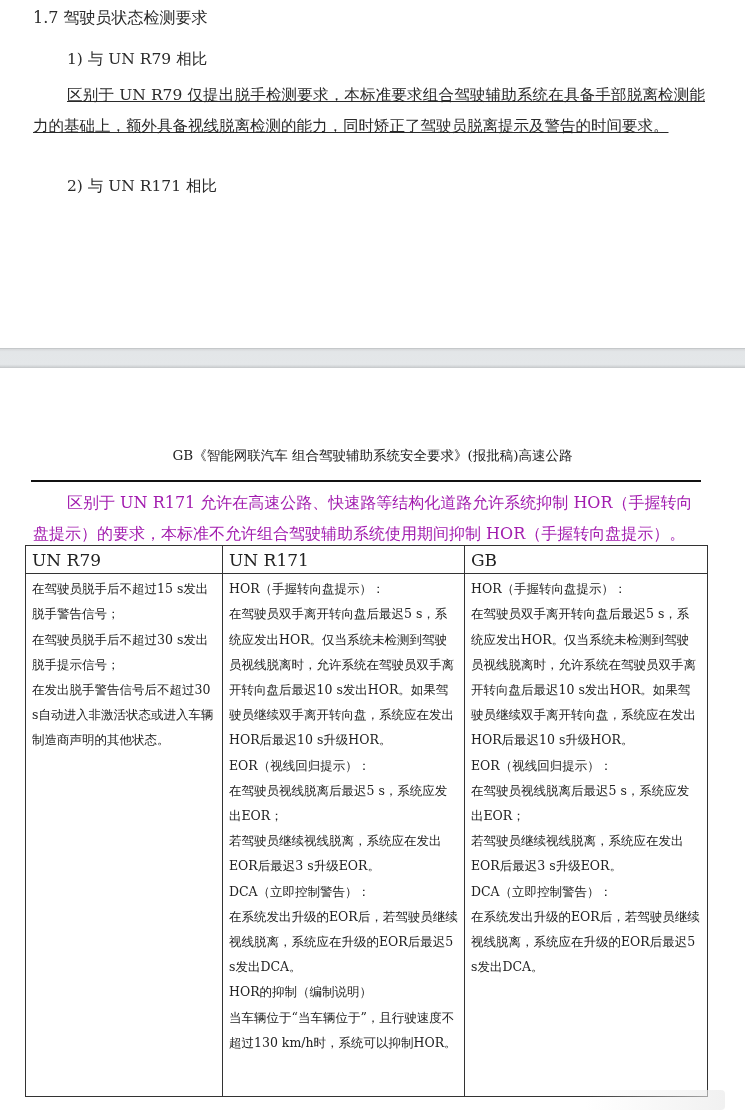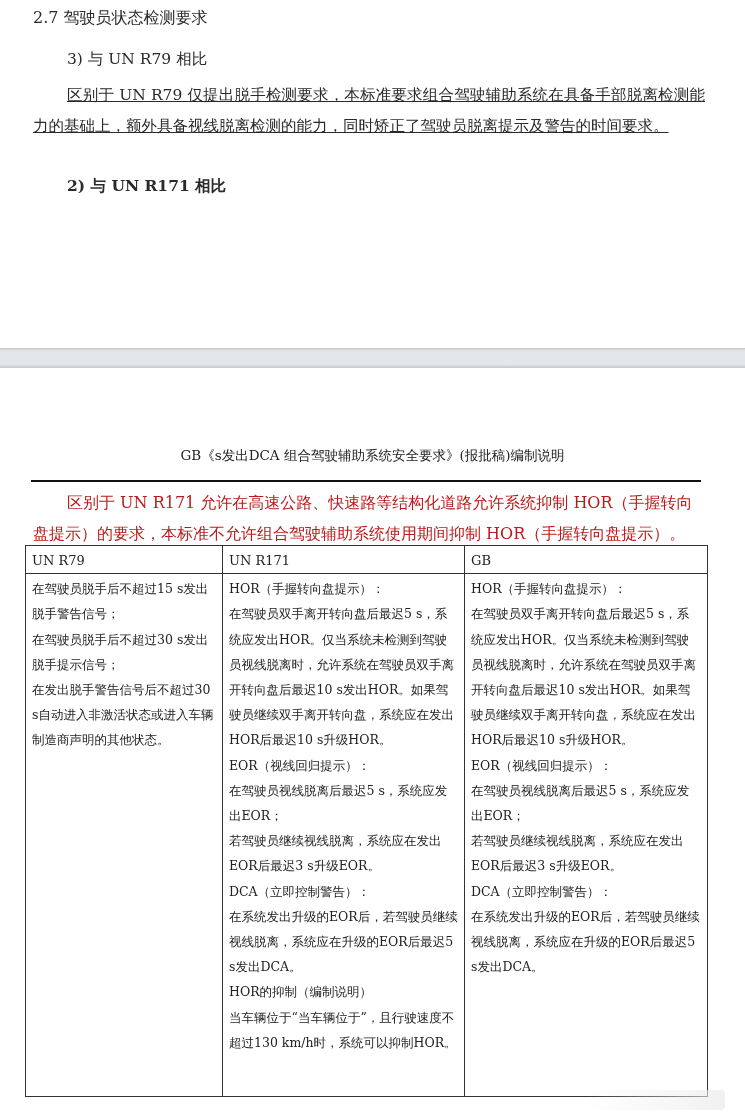--- a/index.html
+++ b/index.html
@@ -5,61 +5,61 @@
   html, body { margin:0; padding:0; background:#ffffff; }
   body {
     width:745px; height:1116px; position:relative; overflow:hidden;
     font-family:"DejaVu Serif", "Liberation Serif", serif;
     color:#2a2a2a;
   }
   .abs { position:absolute; }
   .sec-heading { left:33px; top:5px; font-size:16px; line-height:26px; }
   .item1 { left:67px; top:49px; font-size:15.5px; }
   .para1 { left:33px; top:80px; width:672px; font-size:15.5px; line-height:31px; text-indent:34px; text-align:justify;text-decoration:underline; }
-  .item2 { left:67px; top:176px; font-size:15.5px;font-weight:bold; }
+  .item2 { left:67px; top:176px; font-size:15.5px; }
 
   .page-gap {
     left:0; top:348px; width:745px; height:18px;
     background:linear-gradient(#d6d8da, #e3e6e8 15%, #e4e7e9 85%, #cfd2d4);
     border-top:1px solid #c5c8ca; border-bottom:1px solid #c8cbcd;
   }
 
   .doc-title { left:0; top:447px; width:745px; text-align:center; font-size:13.5px; color:#222; }
   .title-rule { left:31px; top:480px; width:670px; height:2px; background:#111; }
 
-  .para2 { left:33px; top:487px; width:672px; font-size:16px; line-height:31px; text-indent:34px; color:#b91c1c; }
+  .para2 { left:33px; top:487px; width:672px; font-size:16px; line-height:31px; text-indent:34px; color:#a21caf; }
 
   table.cmp {
     position:absolute; left:25px; top:545px; width:682px; height:552px;
     border-collapse:collapse; table-layout:fixed;
     font-size:12.5px; color:#222;
   }
   table.cmp td {
     border:1px solid #333; vertical-align:top; padding:2px 6px 0 6px;
     line-height:25.2px;
   }
-  table.cmp tr.hdr td { height:22px; font-size:13px; }
+  table.cmp tr.hdr td { height:22px; font-size:17px; }
   .cell-line { display:block; }
   .watermark {
     right:20px; bottom:6px; width:140px; height:20px;
     background:linear-gradient(90deg, rgba(255,255,255,0), rgba(235,235,235,0.7));
     border-radius:4px;
   }
 </style>
 </head>
 <body>
 
-<div class="abs sec-heading">2.7 驾驶员状态检测要求</div>
-<div class="abs item1">3)  与 UN R79 相比</div>
+<div class="abs sec-heading">1.7 驾驶员状态检测要求</div>
+<div class="abs item1">1)  与 UN R79 相比</div>
 <div class="abs para1">区别于 UN R79 仅提出脱手检测要求，本标准要求组合驾驶辅助系统在具备手部脱离检测能力的基础上，额外具备视线脱离检测的能力，同时矫正了驾驶员脱离提示及警告的时间要求。</div>
 <div class="abs item2">2)  与 UN R171 相比</div>
 
 <div class="abs page-gap"></div>
 
-<div class="abs doc-title">GB《s发出DCA 组合驾驶辅助系统安全要求》(报批稿)编制说明</div>
+<div class="abs doc-title">GB《智能网联汽车 组合驾驶辅助系统安全要求》(报批稿)高速公路</div>
 <div class="abs title-rule"></div>
 
 <div class="abs para2">区别于 UN R171 允许在高速公路、快速路等结构化道路允许系统抑制 HOR（手握转向盘提示）的要求，本标准不允许组合驾驶辅助系统使用期间抑制 HOR（手握转向盘提示）。</div>
 
 <table class="cmp">
   <colgroup>
     <col style="width:197px">
       <col style="width:242px">
       <col style="width:243px">
   </colgroup>

